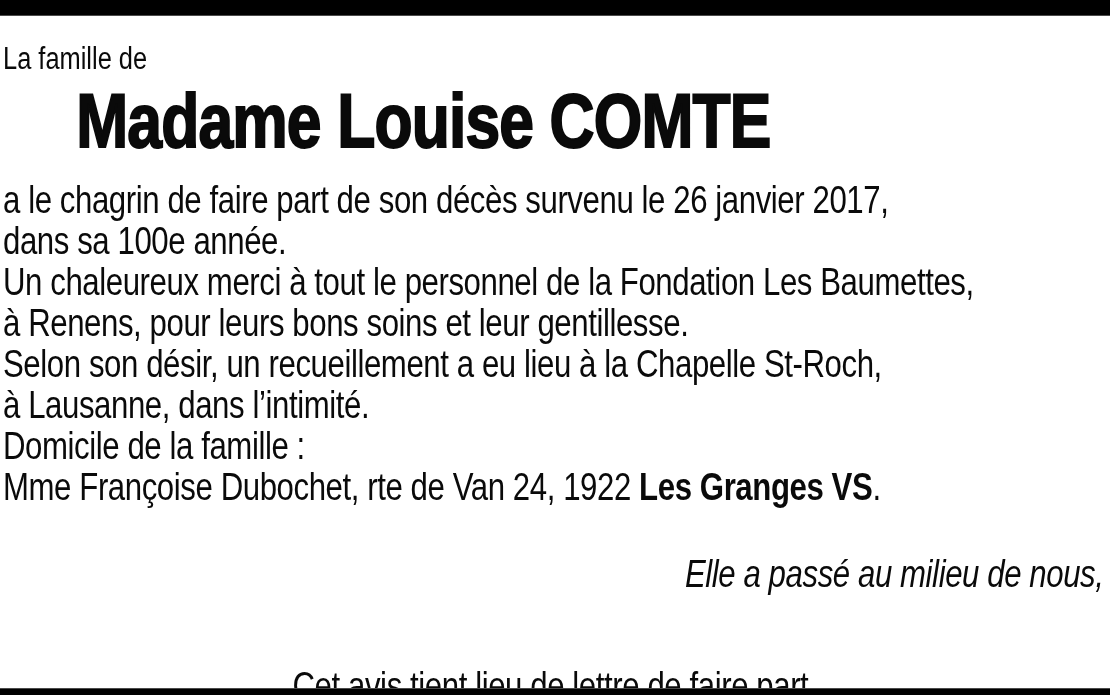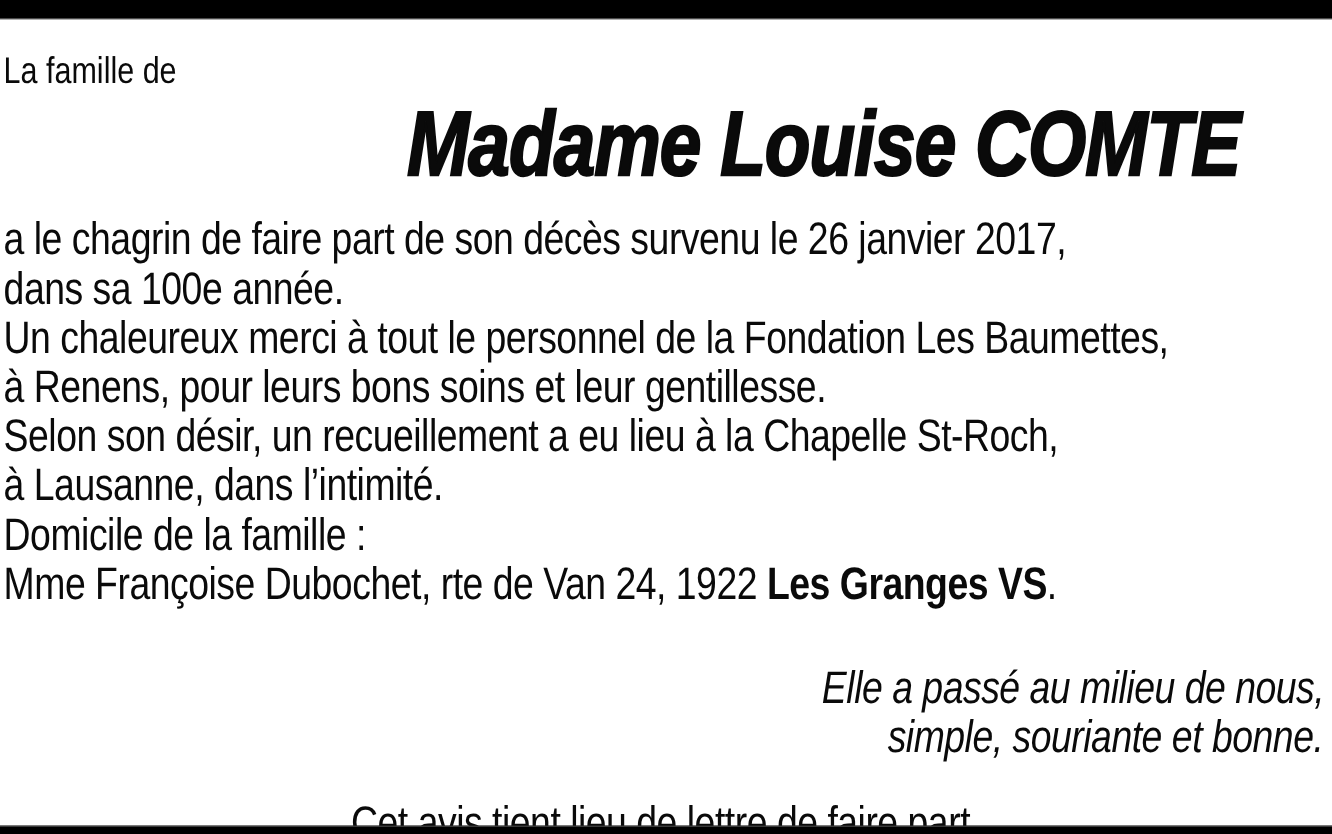--- a/index.html
+++ b/index.html
@@ -48,26 +48,25 @@
   .intro {
     top: 38px;
     left: 3px;
     font-size: 31px;
     line-height: 41px;
   }
   .title {
     top: 83px;
     left: 0;
     width: 1110px;
-    text-align: right;
+    text-align: left;
     font-size: 76px;
     line-height: 76px;
     font-weight: bold;
     letter-spacing: -1px;
-    font-style: italic;
     -webkit-text-stroke: 2px #0a0a0a;
   }
   .body-block {
     top: 180px;
     left: 3px;
     font-size: 38px;
     line-height: 41px;
     letter-spacing: -0.5px;
   }
   .body-block .row { height: 41px; }
@@ -133,22 +132,19 @@
     <span class="cond from-left">
       <span>Mme Françoise Dubochet, rte de Van 24, 1922 </span><span class="bold-part">Les Granges VS</span><span>.</span>
     </span>
   </div>
 </div>
 
 <div class="line epitaph-block">
   <div class="row">
     <span class="cond from-right">Elle a passé au milieu de nous,</span>
   </div>
-  <div class="row">
-    <span class="cond from-right">simple, souriante et bonne.</span>
-  </div>
 </div>
 
 <div class="line closing">
   <span class="cond from-center">Cet avis tient lieu de lettre de faire part.</span>
 </div>
 
 <div class="rule rule-bottom"></div>
 
 </body></html>

